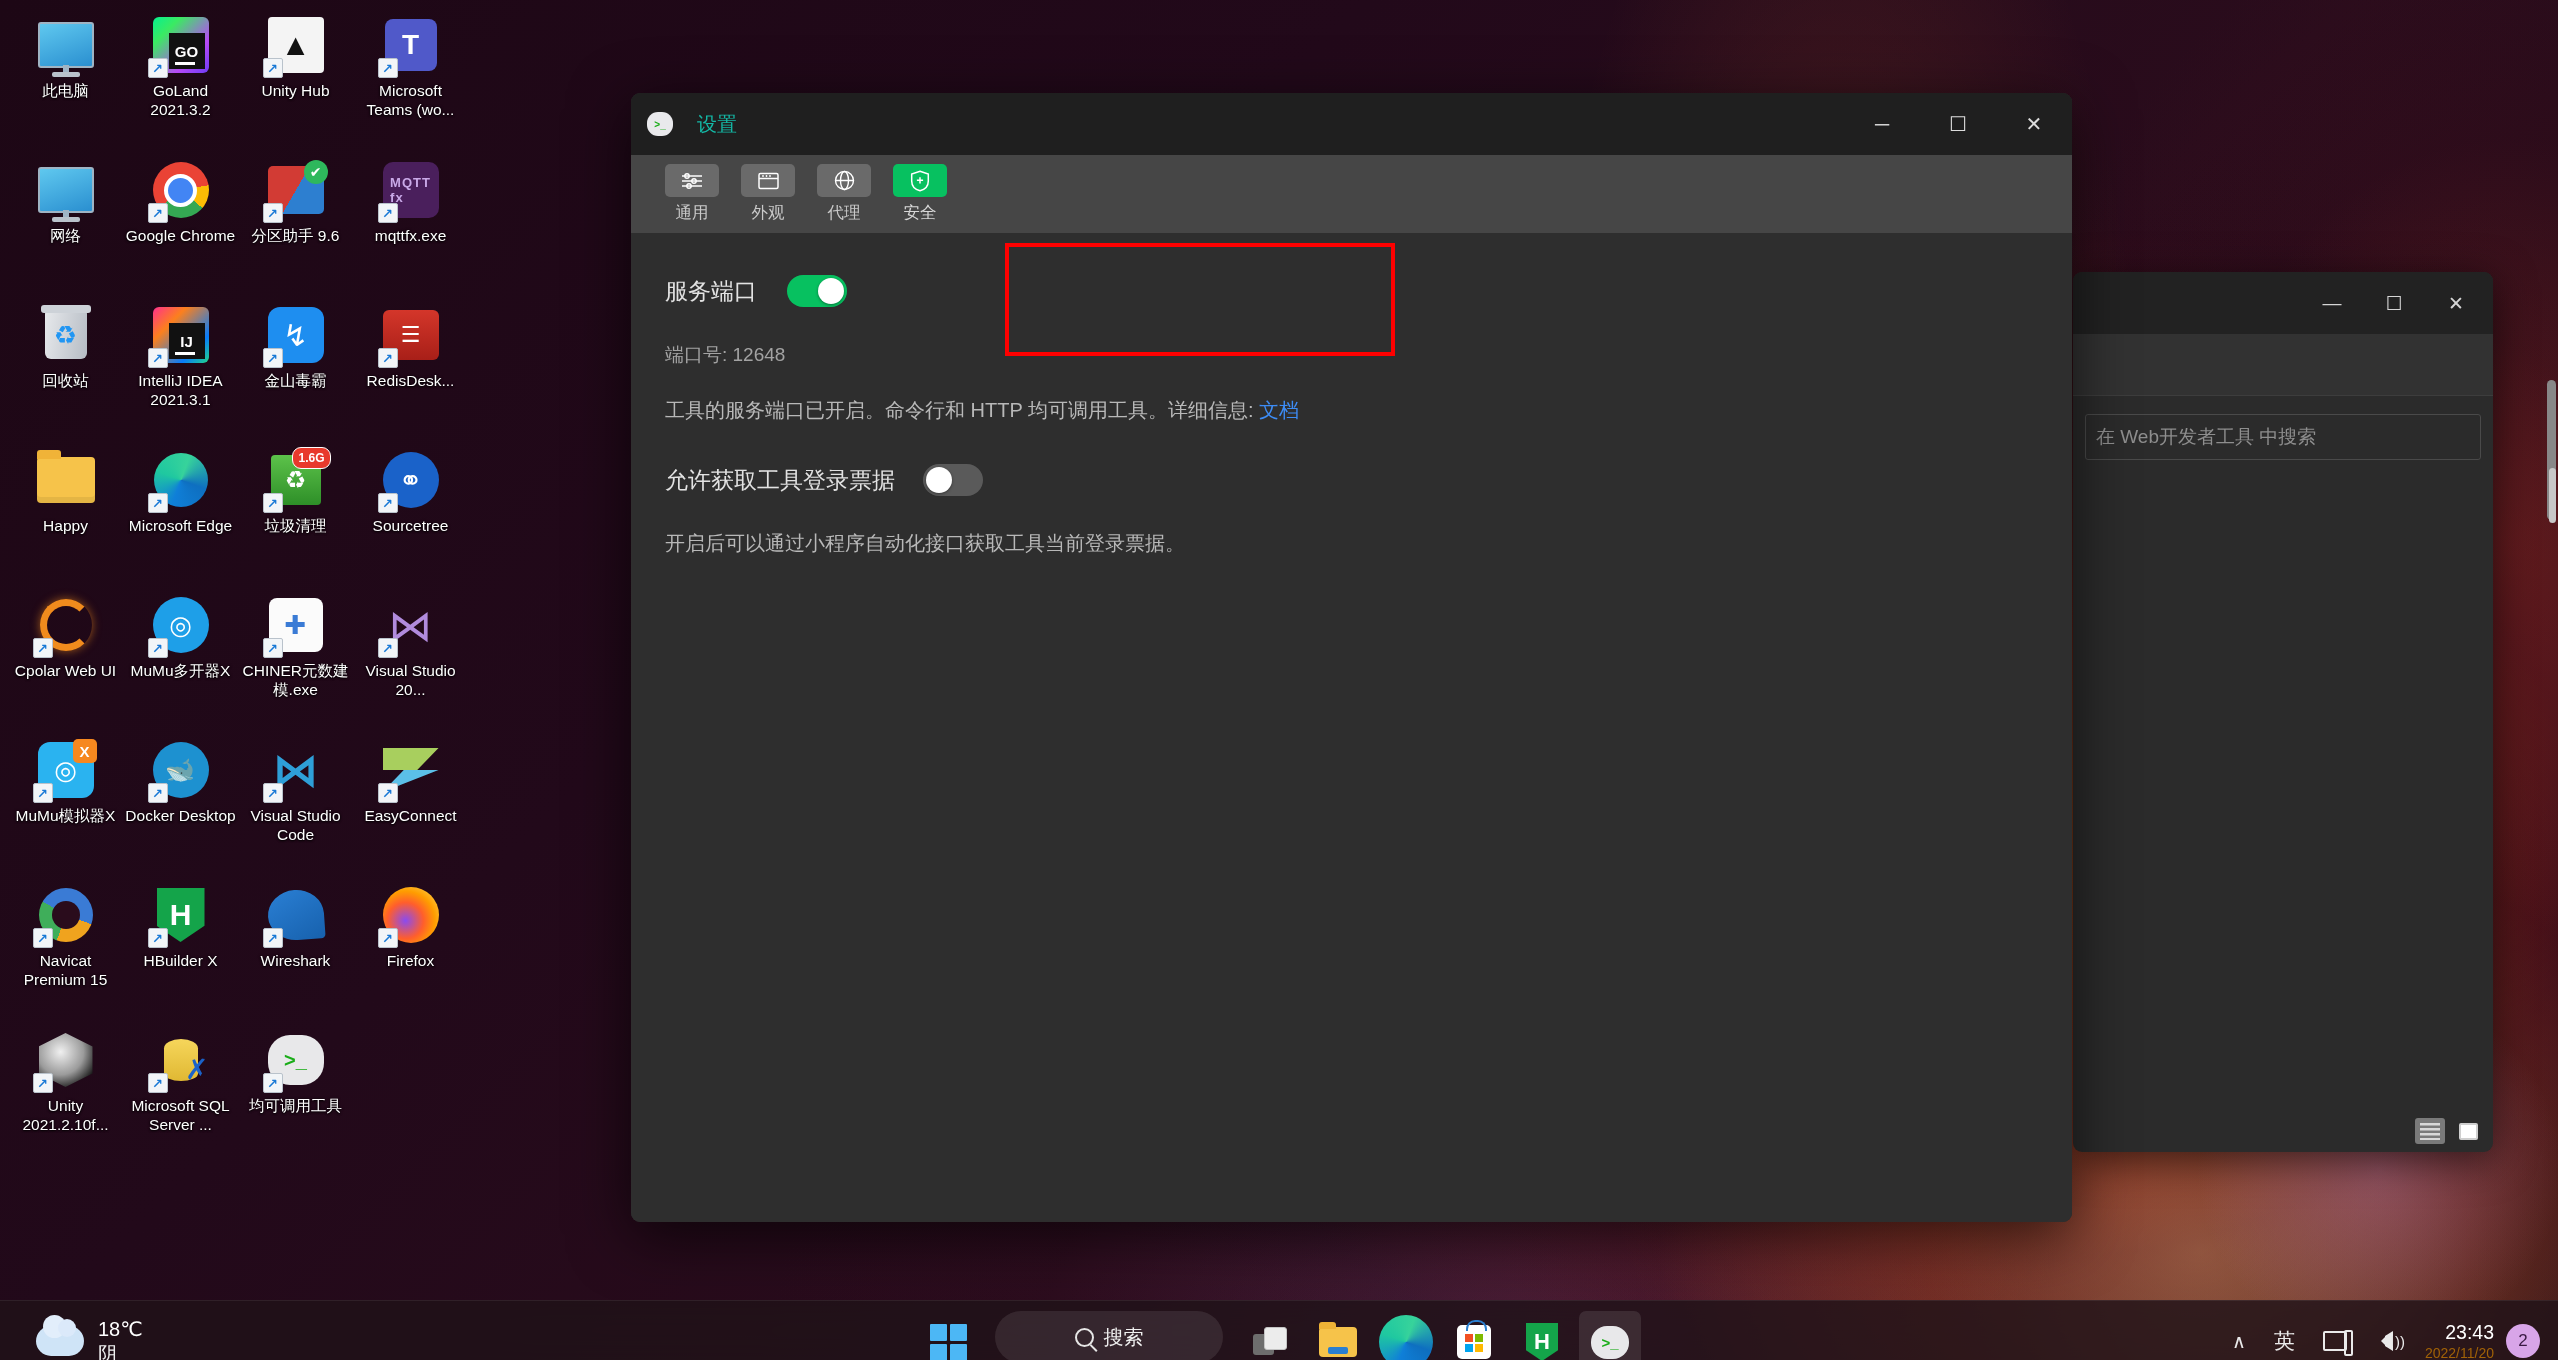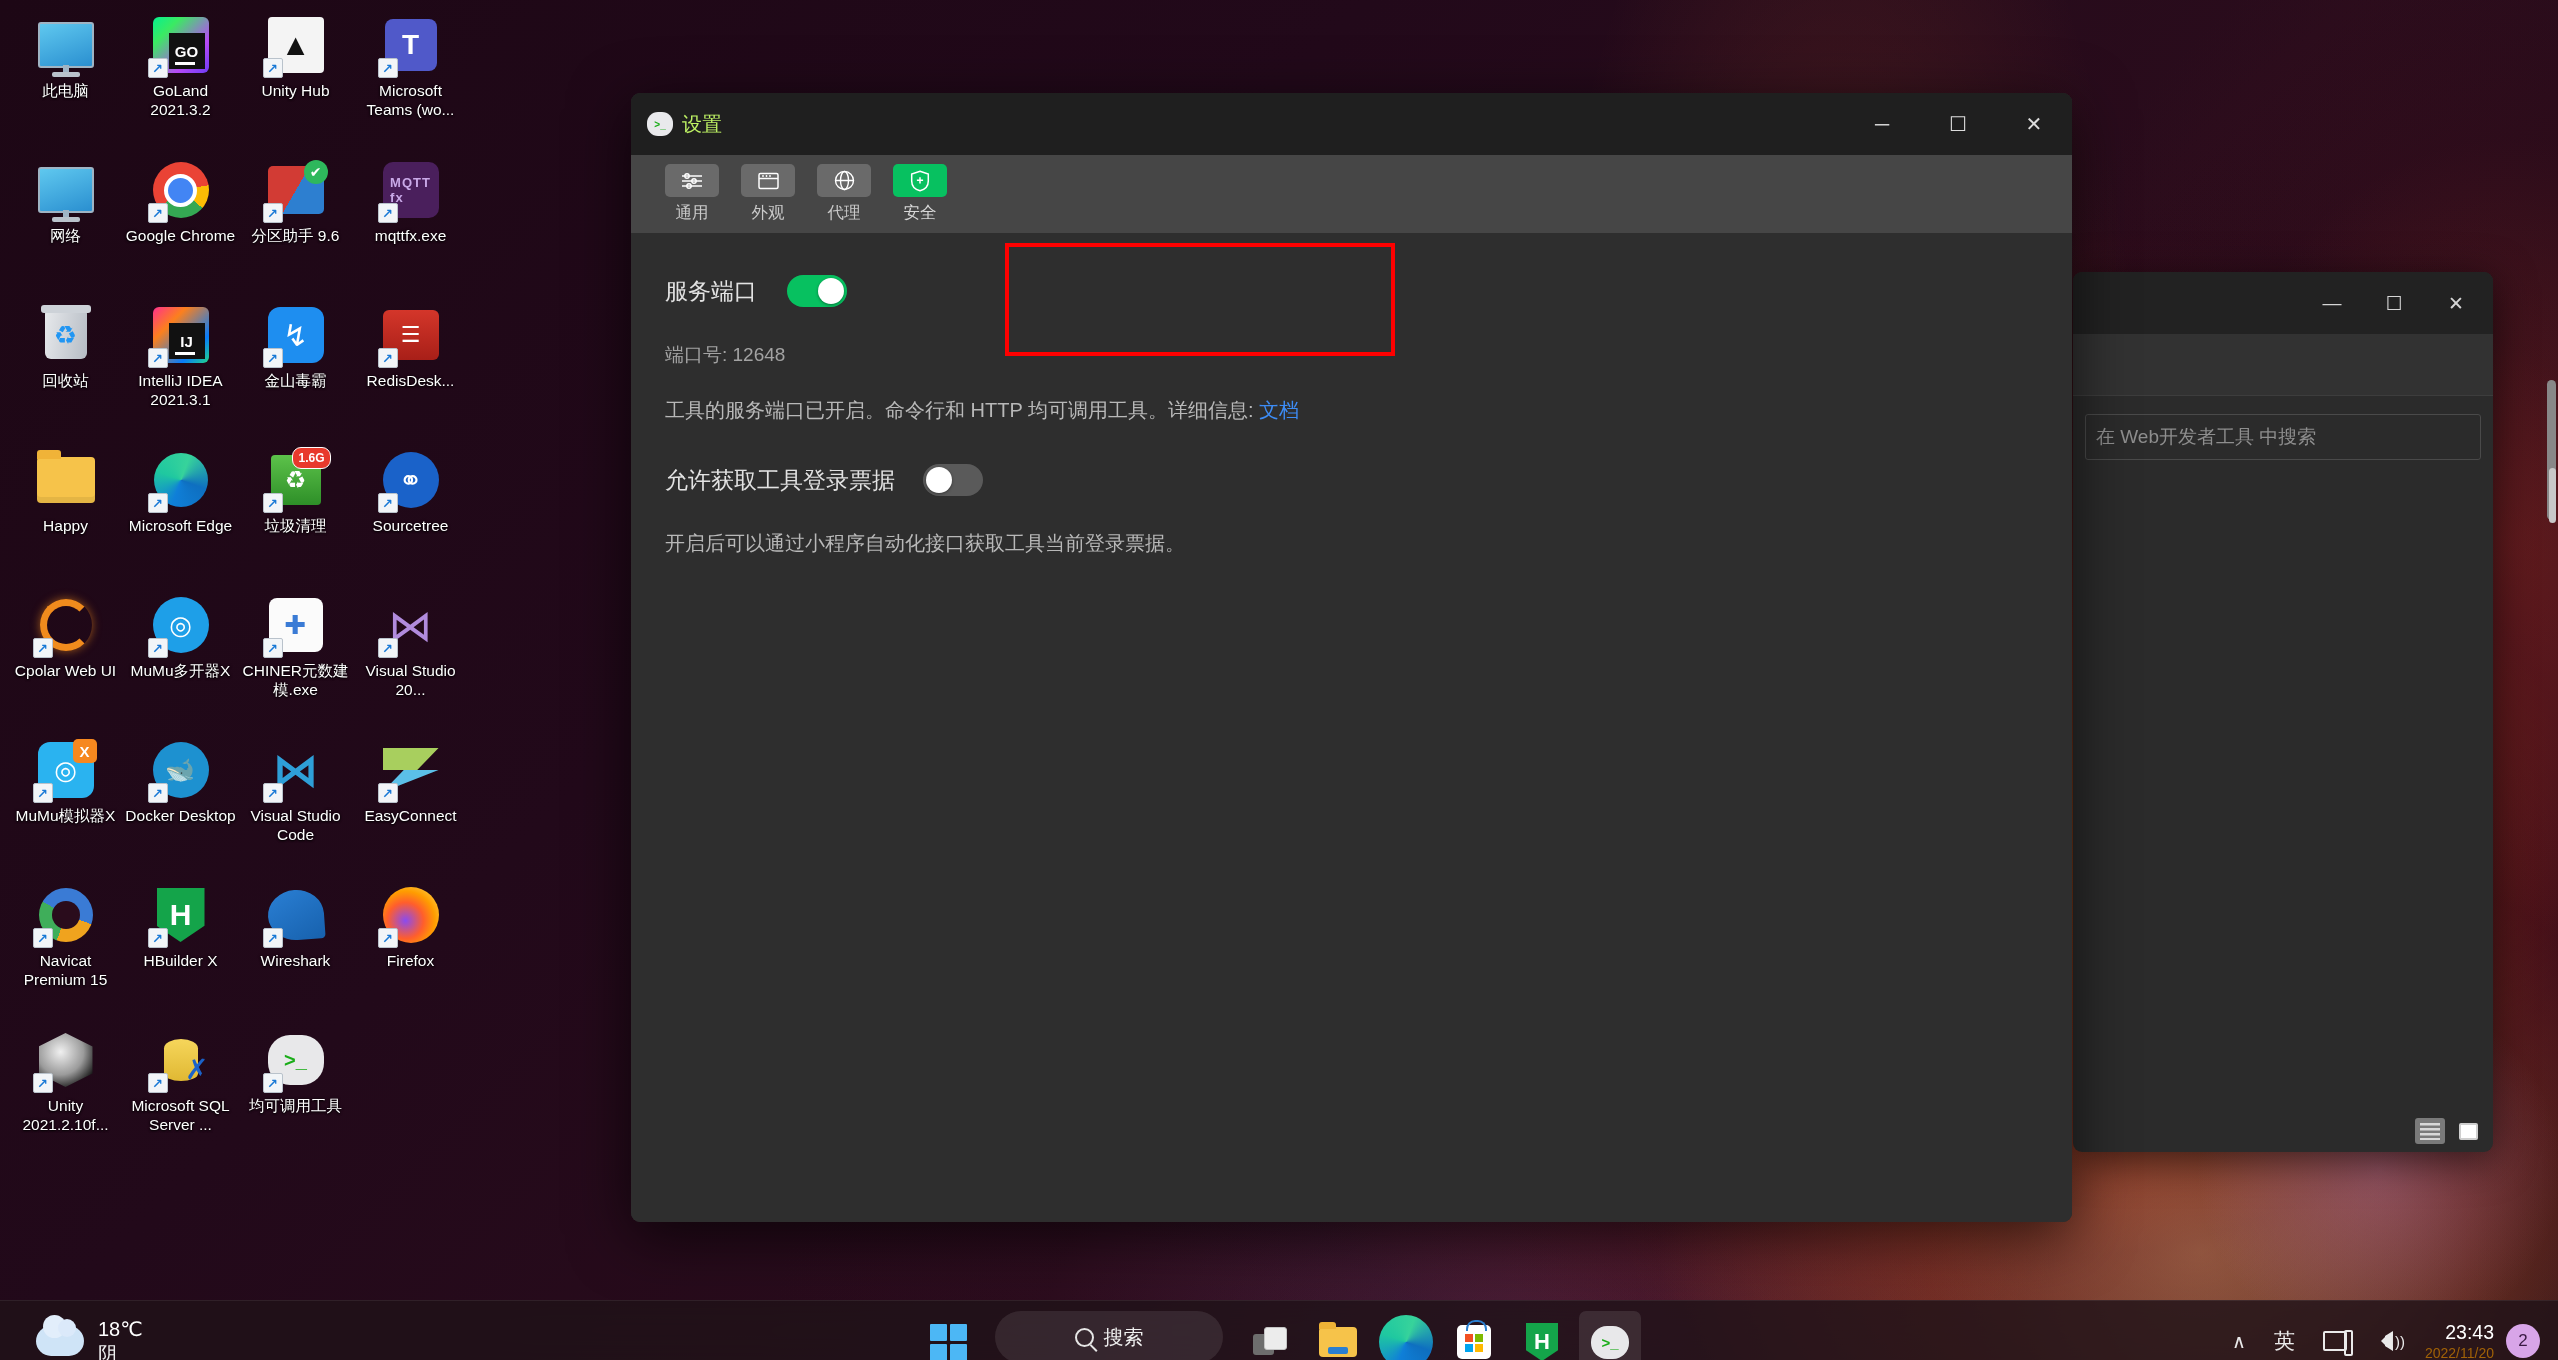--- a/index.html
+++ b/index.html
@@ -177,21 +177,21 @@
   #sw-titlebar{
     height:62px; background:#1f1f1f;
     display:flex; align-items:center;
     flex:0 0 auto;
   }
   #sw-app-icon{
     width:26px;height:24px;margin-left:16px;border-radius:11px;
     background:#e9e9ec;display:flex;align-items:center;justify-content:center;
     color:#1aad19;font-size:10px;font-weight:bold;position:relative;flex:0 0 auto;
   }
-  #sw-title{ margin-left:9px; color:#bef264; font-size:20px; }
+  #sw-title{ margin-left:24px; color:#14b8a6; font-size:20px; }
   #sw-winbtns{ margin-left:auto; display:flex; height:100%; }
   .sw-wbtn{ width:76px;height:100%;display:flex;align-items:center;justify-content:center;color:#dcdcdc;font-size:20px;cursor:pointer; }
 
   #sw-tabbar{
     height:78px; background:#464646;
     display:flex; align-items:flex-start; padding:9px 0 0 24px;
     flex:0 0 auto;
   }
   .sw-tab{
     width:74px; display:flex; flex-direction:column; align-items:center;

